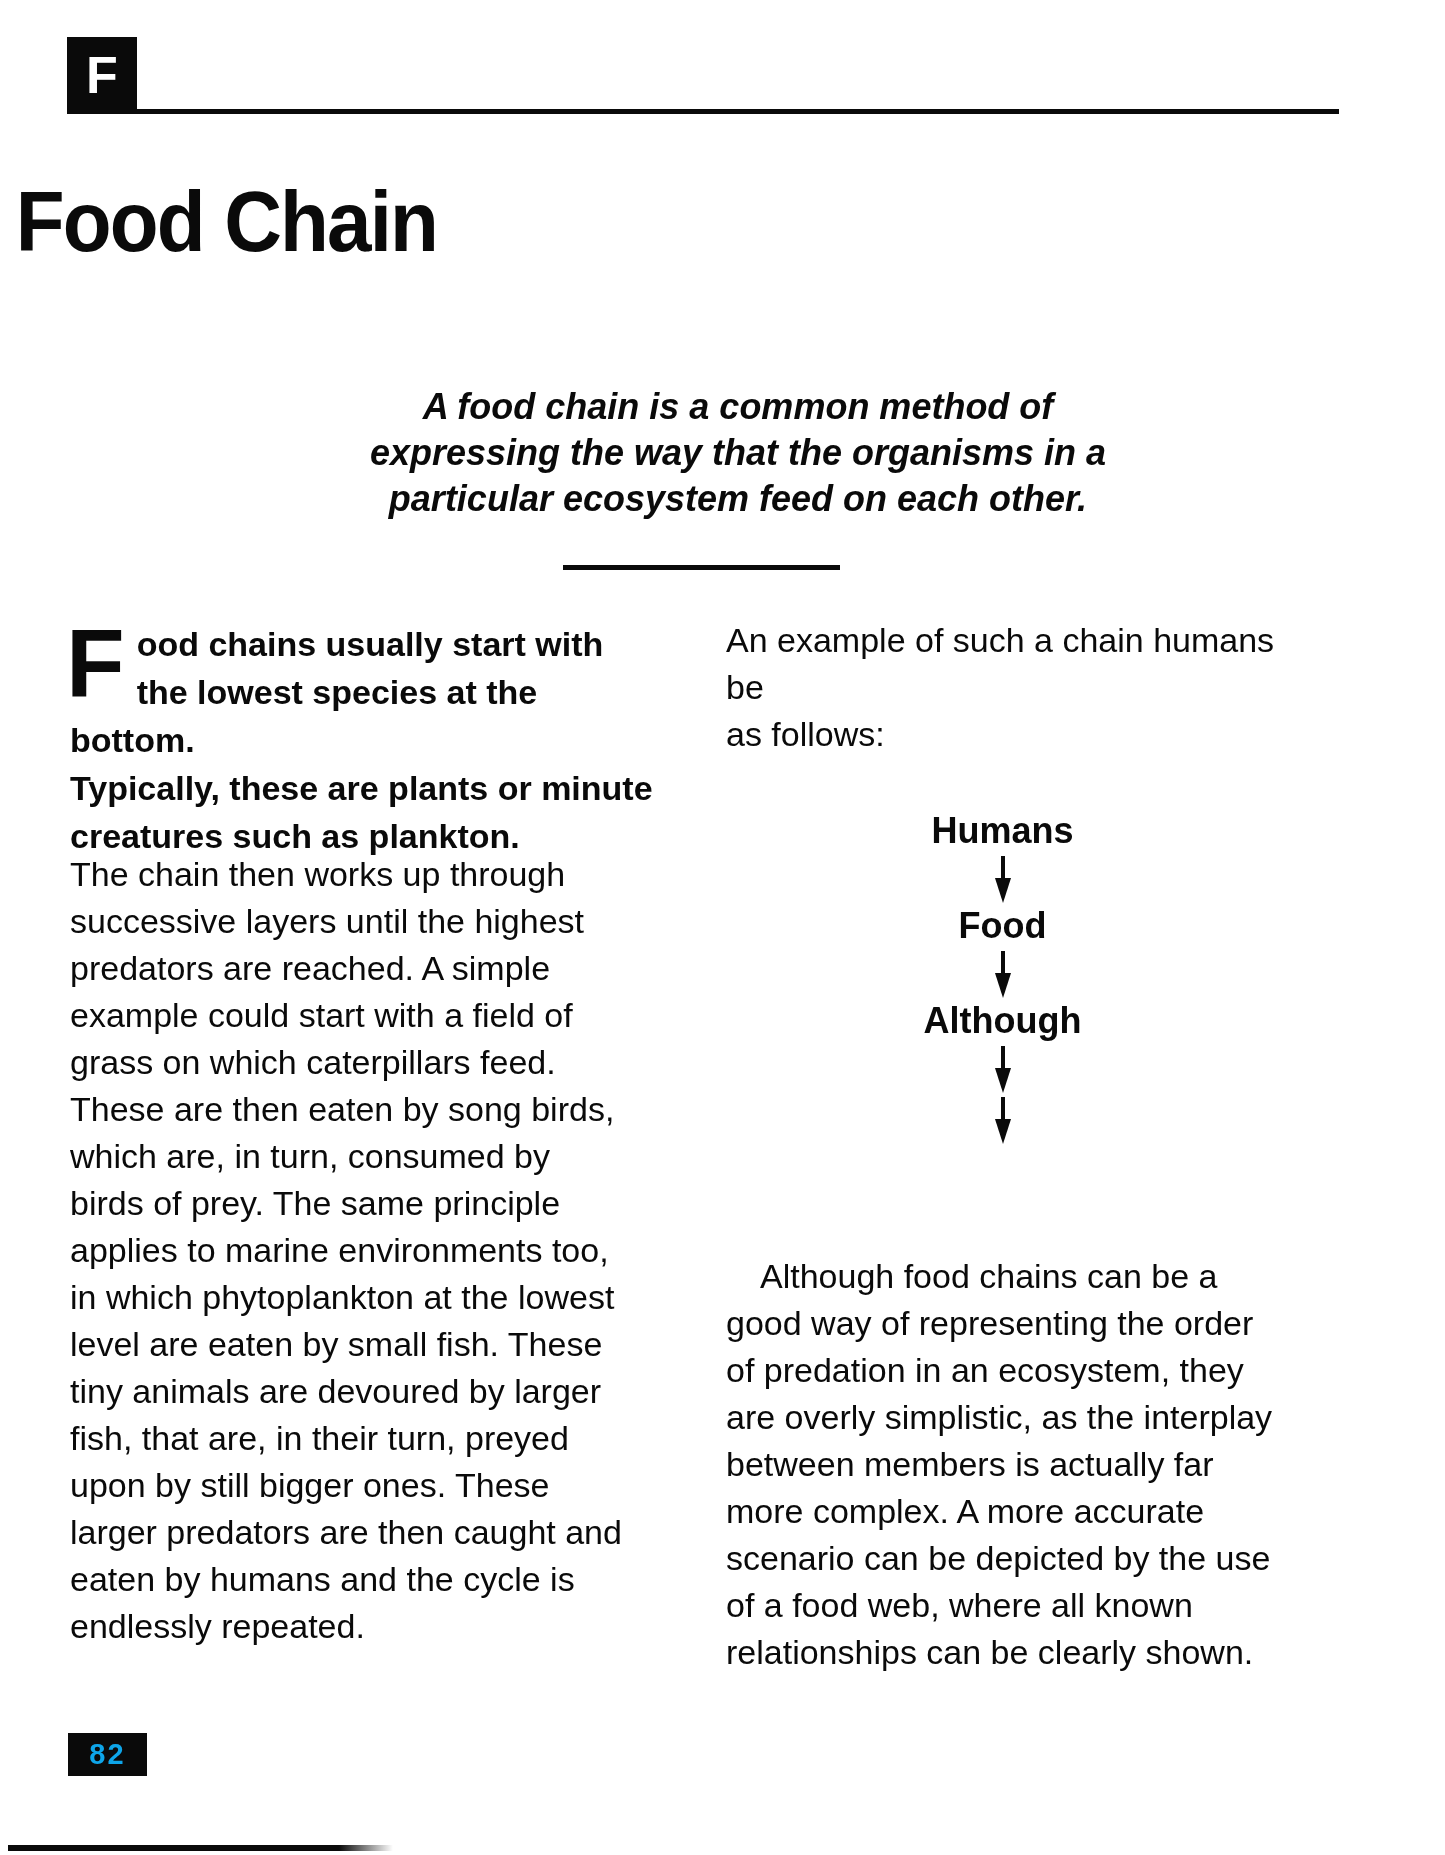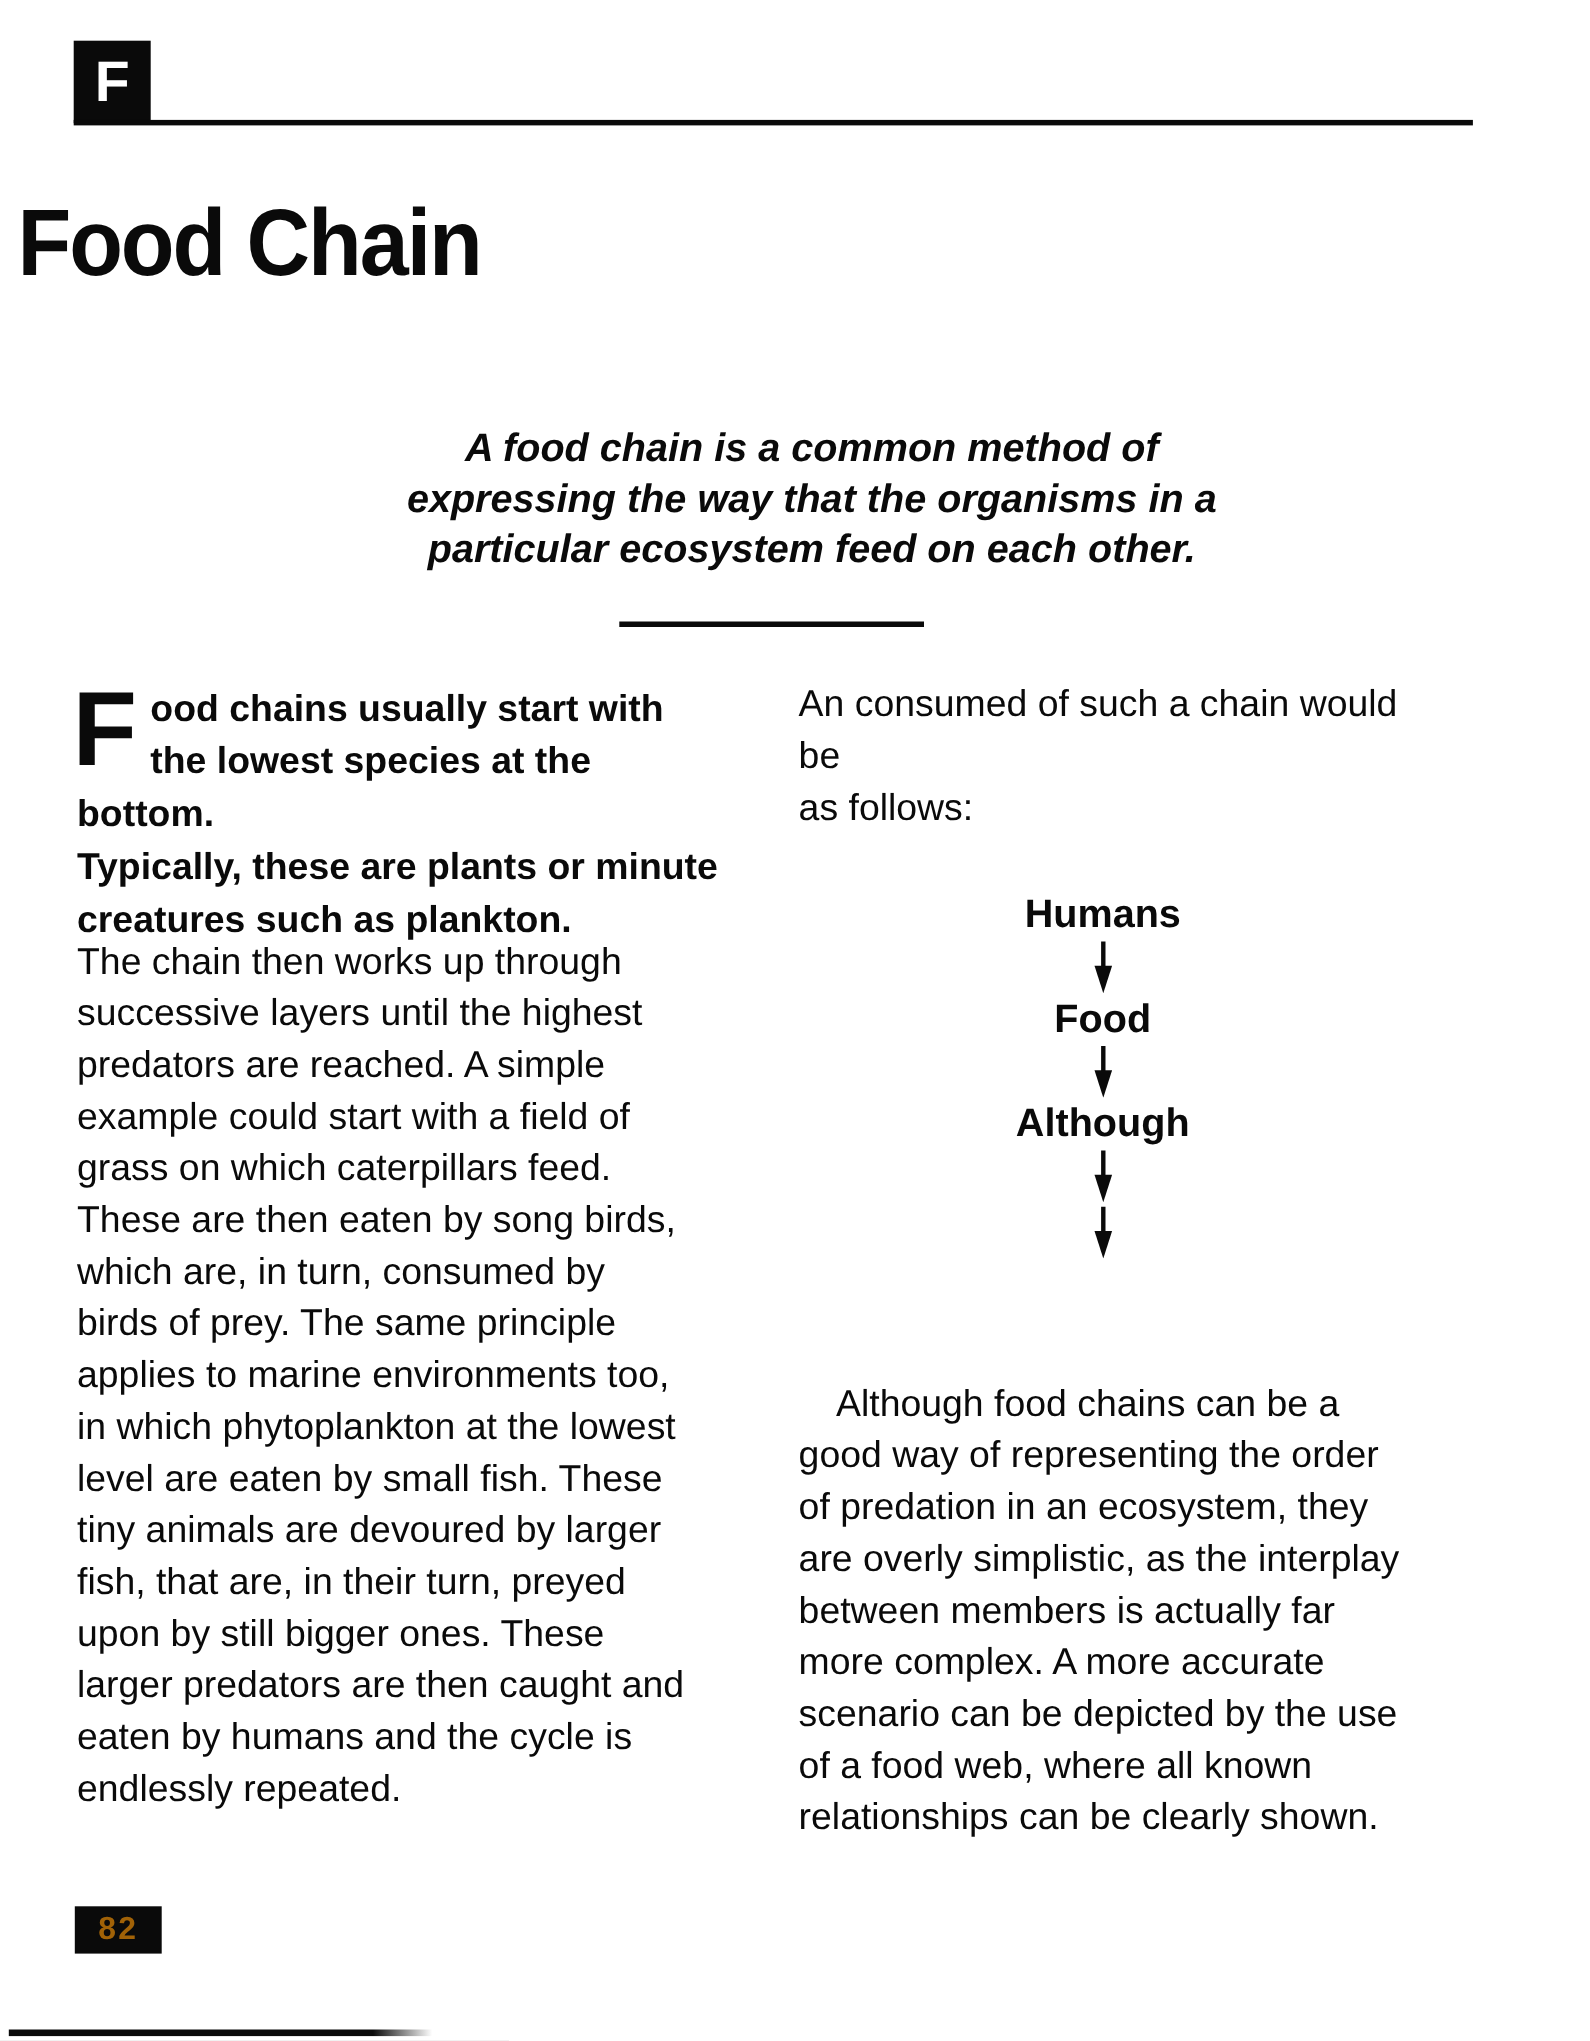--- a/index.html
+++ b/index.html
@@ -121,21 +121,21 @@
     margin-top: 20px;
   }
   .page-num-badge {
     position: absolute;
     left: 68px; top: 1733px;
     width: 79px; height: 43px;
     background: #0a0a0a;
     display: flex; align-items: center; justify-content: center;
   }
   .page-num-badge span {
-    color: #a16207;
+    color: #0ea5e9;
     font-size: 29px;
     font-weight: bold;
     letter-spacing: 2px;
   }
   .bottom-rule {
     position: absolute;
     left: 8px; top: 1845px;
     width: 385px; height: 6px;
     background: linear-gradient(to right, #0a0a0a 0%, #0a0a0a 86%, rgba(10,10,10,0) 100%);
   }
@@ -178,21 +178,21 @@
 applies to marine environments too,
 in which phytoplankton at the lowest
 level are eaten by small fish. These
 tiny animals are devoured by larger
 fish, that are, in their turn, preyed
 upon by still bigger ones. These
 larger predators are then caught and
 eaten by humans and the cycle is
 endlessly repeated.</div>
 
-  <div class="right-intro lines">An consumed of such a chain would be
+  <div class="right-intro lines">An example of such a chain humans be
 as follows:</div>
 
   <div class="chain">
     <div class="chain-level">Humans</div>
     <svg class="chain-arrow" viewBox="0 0 22 48">
       <line x1="11" y1="1" x2="11" y2="26" stroke="#0a0a0a" stroke-width="4"></line>
       <polygon points="11,48 3,23 19,23" fill="#0a0a0a"></polygon>
     </svg>
     <div class="chain-level">Food</div>
     <svg class="chain-arrow" viewBox="0 0 22 48">

